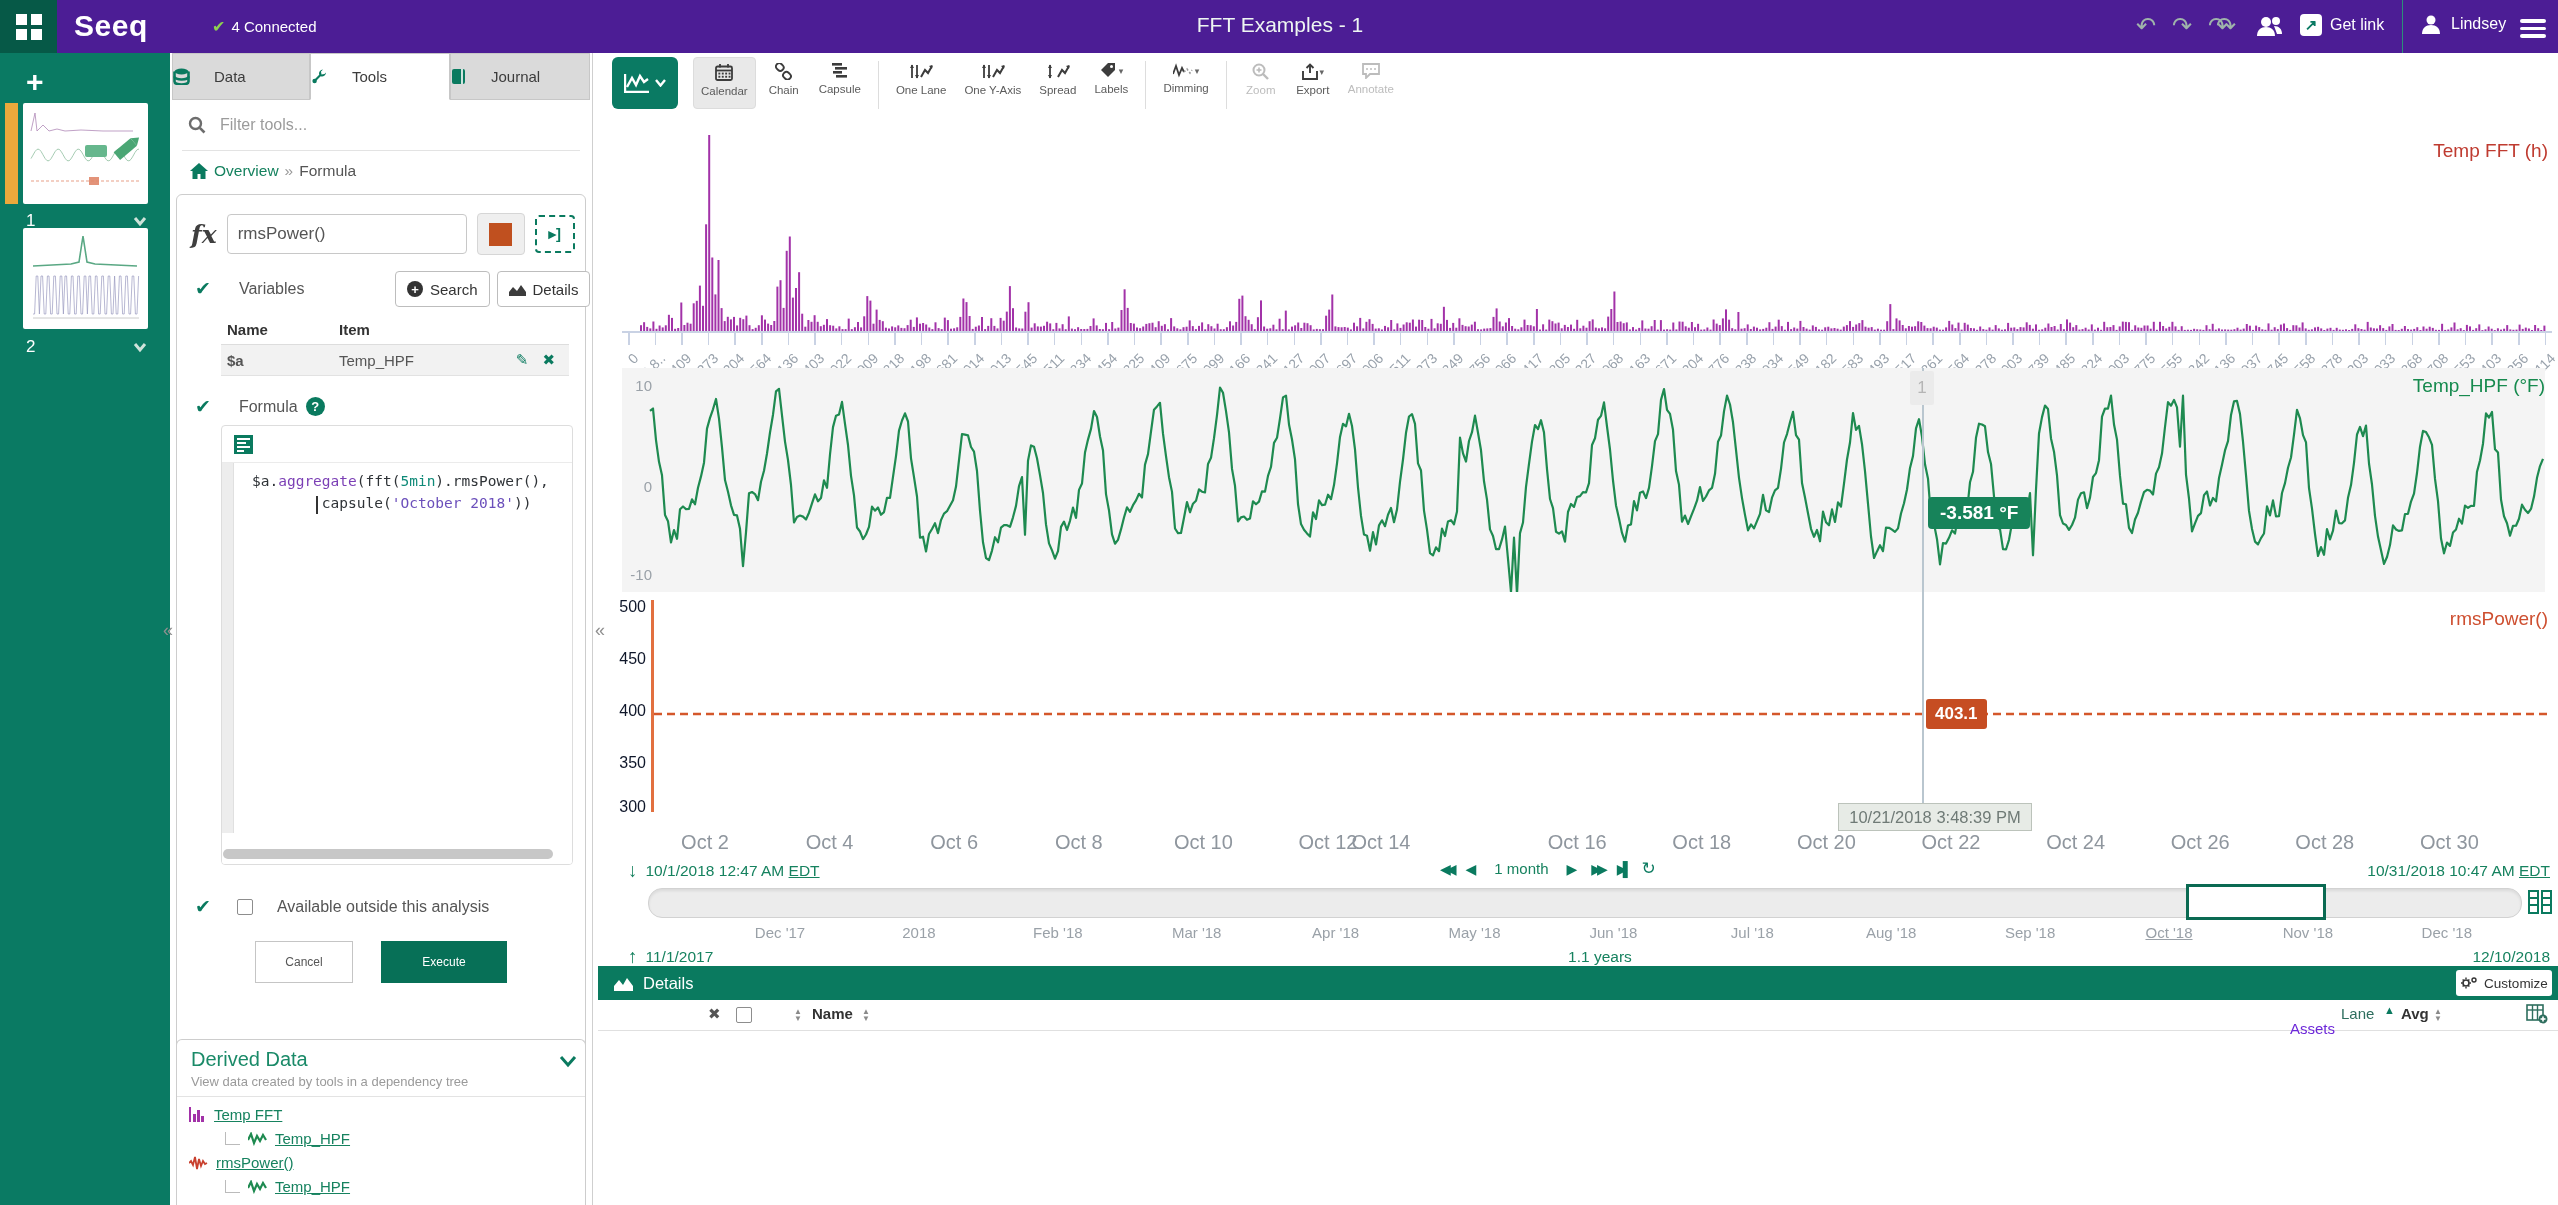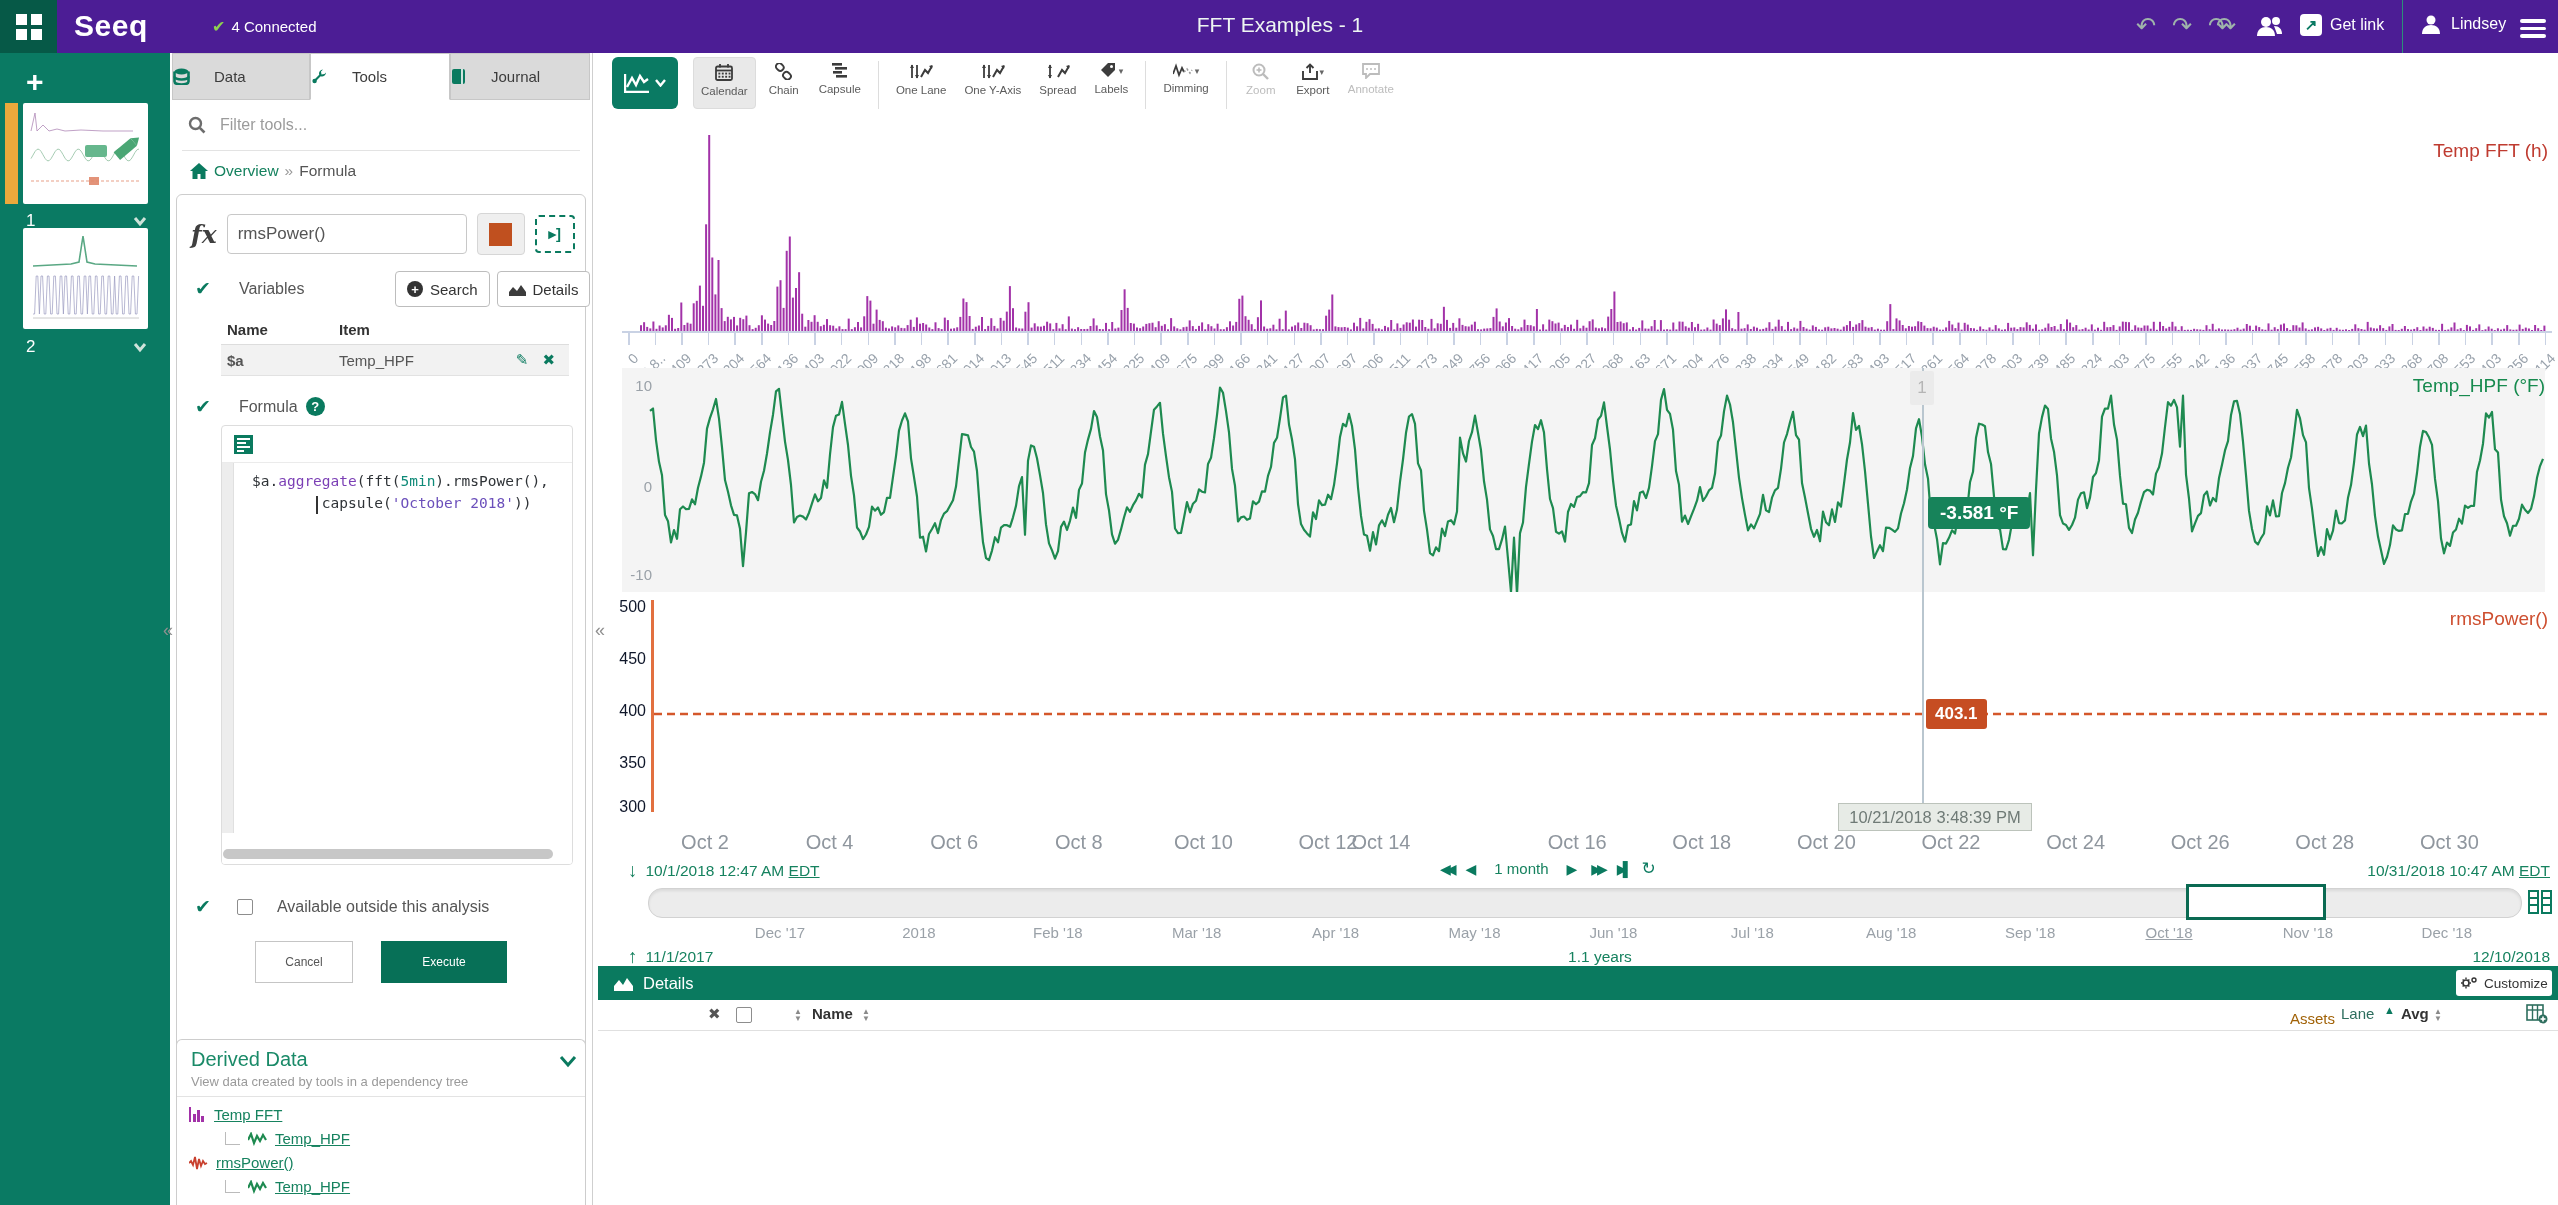--- a/index.html
+++ b/index.html
@@ -1418,21 +1418,21 @@
     <span class="cb rcb" style="left:138px"></span>
     <span class="sortp abs" style="left:196px;top:8px">
         <span>▲</span>
         <span>▼</span>
       </span>
     <span class="abs" style="left:214px;top:5px;font-weight:bold">Name</span>
     <span class="sortp abs" style="left:264px;top:8px">
         <span>▲</span>
         <span>▼</span>
       </span>
-    <span class="abs" style="left:1692px;top:10px;color:#a16207">Assets</span>
+    <span class="abs" style="left:1692px;top:20px;color:#6d28d9">Assets</span>
     <span class="abs" style="left:1743px;top:5px;color:#2e6e5e">Lane</span>
     <span class="abs" style="left:1786px;top:4px;color:#0a7a5f;font-size:11px">▲</span>
     <span class="abs" style="left:1803px;top:5px;font-weight:bold">Avg</span>
     <span class="sortp abs" style="left:1836px;top:8px">
         <span>▲</span>
         <span>▼</span>
       </span>
     <svg class="abs" style="left:1928px;top:4px" width="22" height="20" viewBox="0 0 22 20">
       <rect x="1" y="1" width="16" height="15" fill="none" stroke="#2e6e5e" stroke-width="1.6"></rect>
         <line x1="1" y1="6" x2="17" y2="6" stroke="#2e6e5e" stroke-width="1.4"></line>

